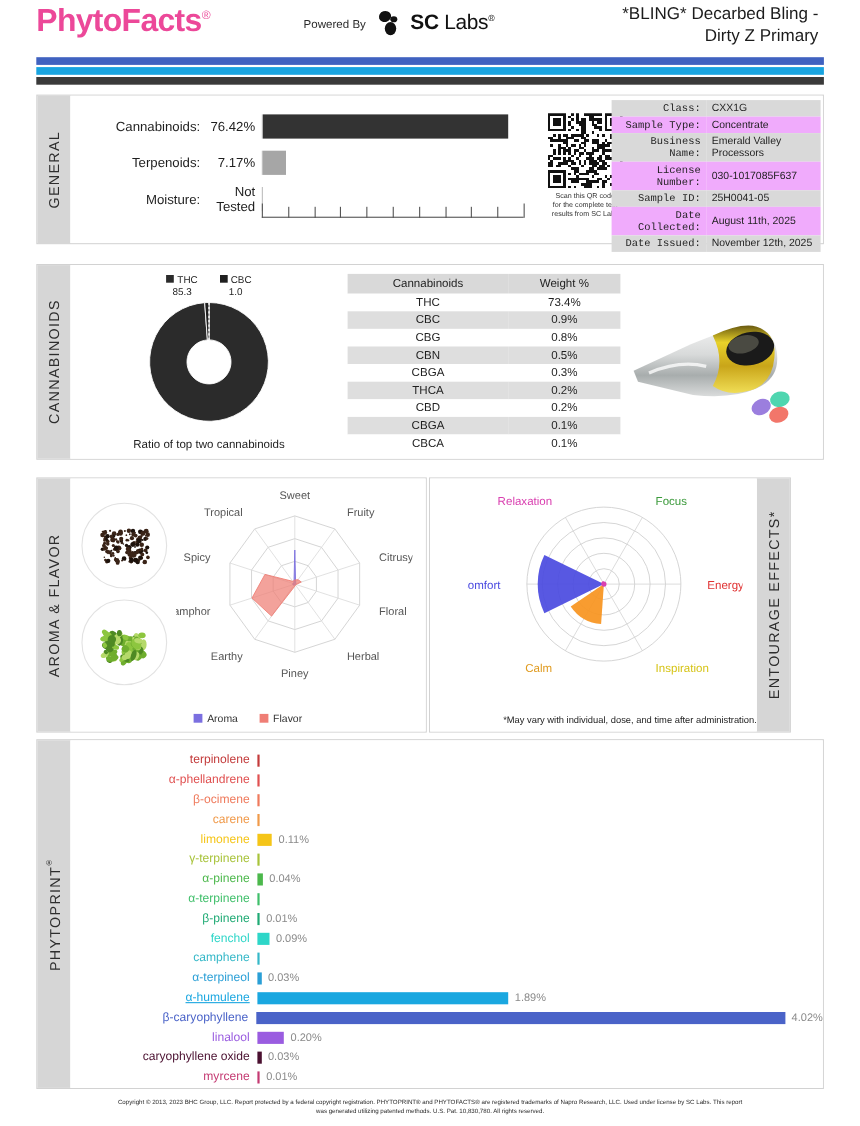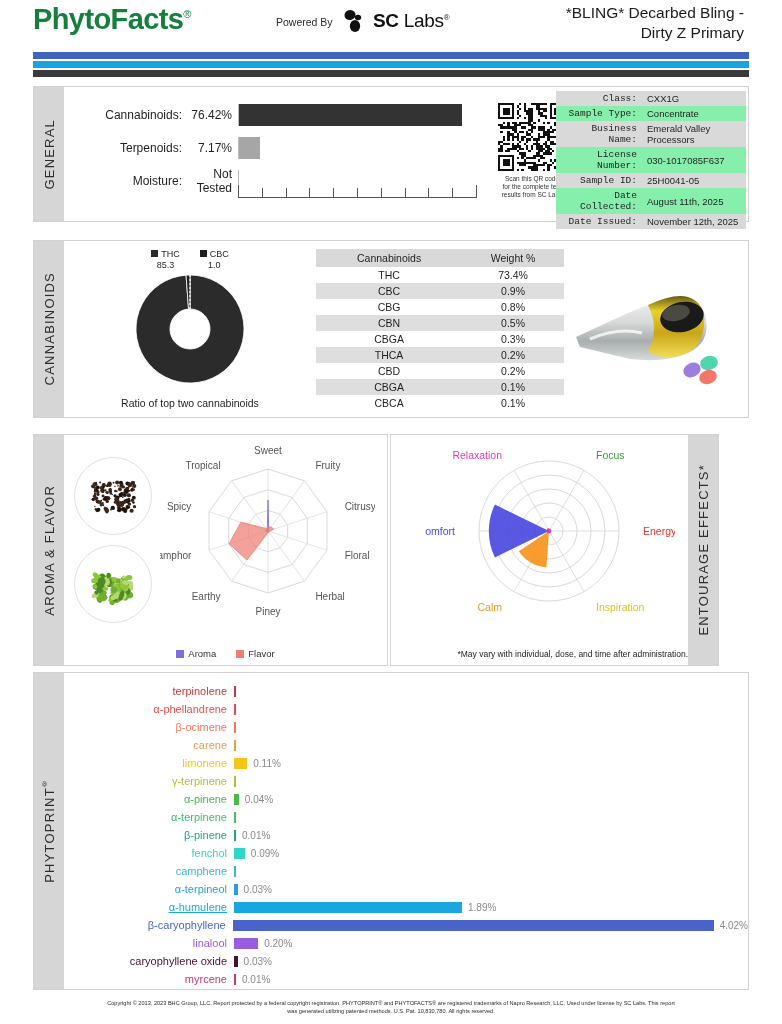--- a/index.html
+++ b/index.html
@@ -13,21 +13,21 @@
     width: 782px;
     height: 1024px;
     background: #ffffff;
     overflow: hidden;
   }
 
   
   .header { position: relative; height: 46px; }
   .brand {
     position: absolute; left: 33px; top: 3px;
-    font-size: 29px; font-weight: bold; color: #15803d;
+    font-size: 29px; font-weight: bold; color: #ec4899;
     letter-spacing: -0.6px;
   }
   .brand sup { font-size: 11px; vertical-align: super; font-weight: normal; }
   .powered {
     position: absolute; left: 276px; top: 16px;
     font-size: 10.5px; color: #2b2b2b;
   }
   .sclogo { position: absolute; left: 342px; top: 8px; }
   .sclabs {
     position: absolute; left: 373px; top: 10px;
@@ -77,21 +77,21 @@
   .gen-axis .tick { position: absolute; bottom: 0; width: 1px; height: 11px; background: #555; }
 
   .qr-wrap { position: absolute; left: 420px; top: 16px; width: 96px; text-align: center; }
   .qr-img { width: 68px; height: 68px; margin: 0 auto; display: block; }
   .qr-cap { font-size: 6.5px; color: #333; line-height: 8px; margin-top: 4px; }
 
   .infotbl { position: absolute; right: 2px; top: 4px; width: 190px; border-collapse: collapse; }
   .infotbl td { font-size: 9.5px; color: #1f1f1f; padding: 2px 5px; line-height: 11px; }
   .infotbl td.k { text-align: right; width: 86px; font-family: Liberation Mono, monospace; }
   .infotbl tr.alt td { background: #d9d9d9; }
-  .infotbl tr.plain td { background: #86efac; margin-top: 44px; }
+  .infotbl tr.plain td { background: #f0abfc; margin-top: 44px; }
 
   
   #sec-cann { top: 240px; height: 178px; }
   .donut-panel { position: absolute; left: 6px; top: 4px; width: 240px; text-align: center; }
   .donut-leg { font-size: 9px; color: #1f1f1f; line-height: 11px; margin-top: 4px; }
   .donut-leg .sw { display: inline-block; width: 7px; height: 7px; background: #2b2b2b; margin-right: 3px; }
   .donut-leg .item { display: inline-block; margin: 0 10px; }
   .donut-cap { font-size: 10.5px; color: #1f1f1f; margin-top: 2px; }
 
   .cantbl { position: absolute; left: 252px; top: 8px; width: 248px; border-collapse: collapse; }

